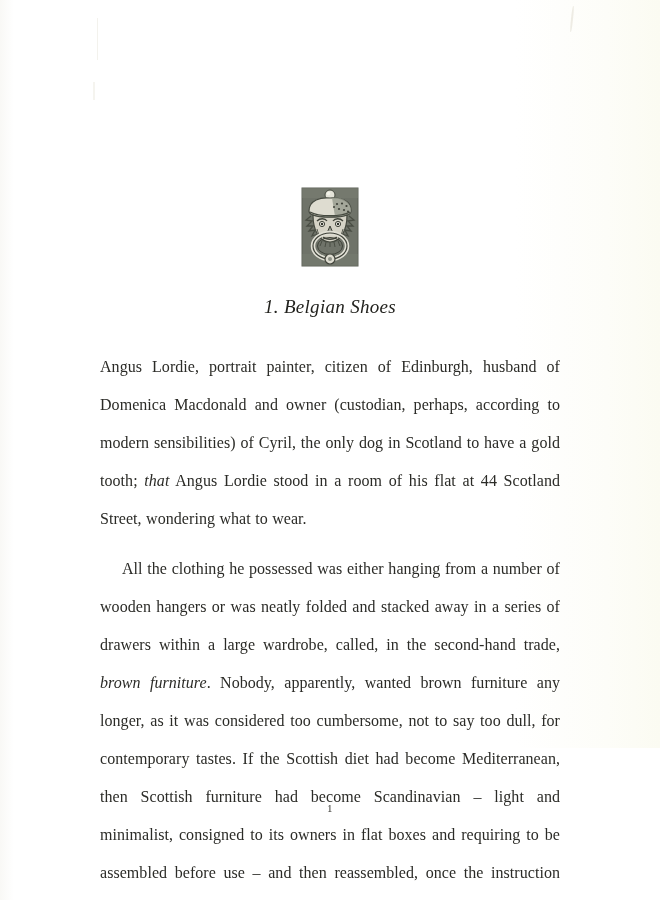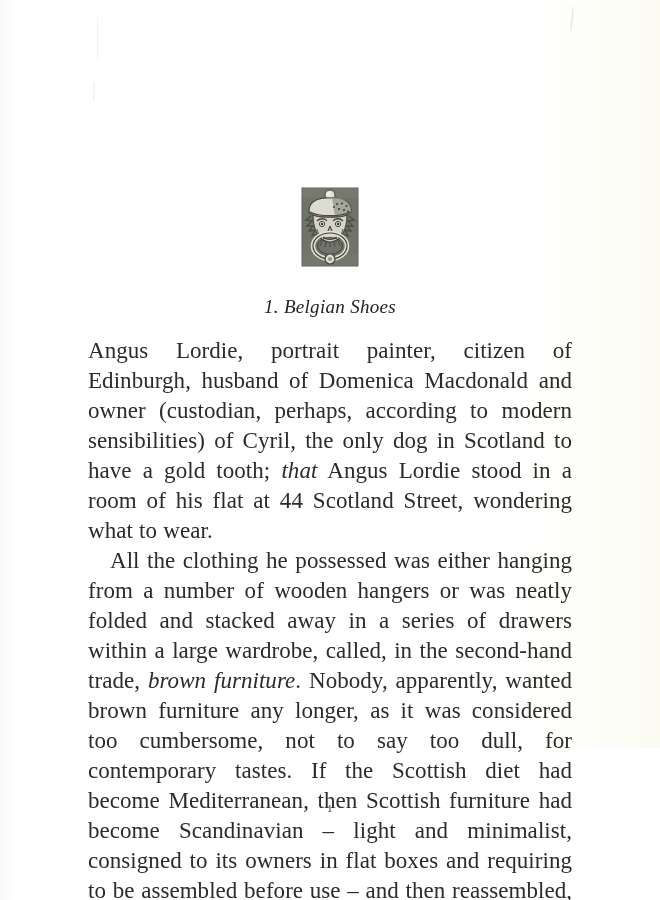--- a/index.html
+++ b/index.html
@@ -78,23 +78,23 @@
   }
 
   
   .body-text {
     position: absolute;
     left: 0;
     top: 336px;
     width: 484px;
   }
   .para {
-    margin: 0;
-    font-size: 23px;
-    line-height: 30px;
+    margin: 12px;
+    font-size: 16px;
+    line-height: 38px;
     color: #2b2b27;
     text-align: justify;
     text-justify: inter-word;
     letter-spacing: 0.05px;
     word-spacing: 0.4px;
   }
   .para.first { text-indent: 0; }
   .para.indented { text-indent: 22px; }
   .para em { font-style: italic; }
 

